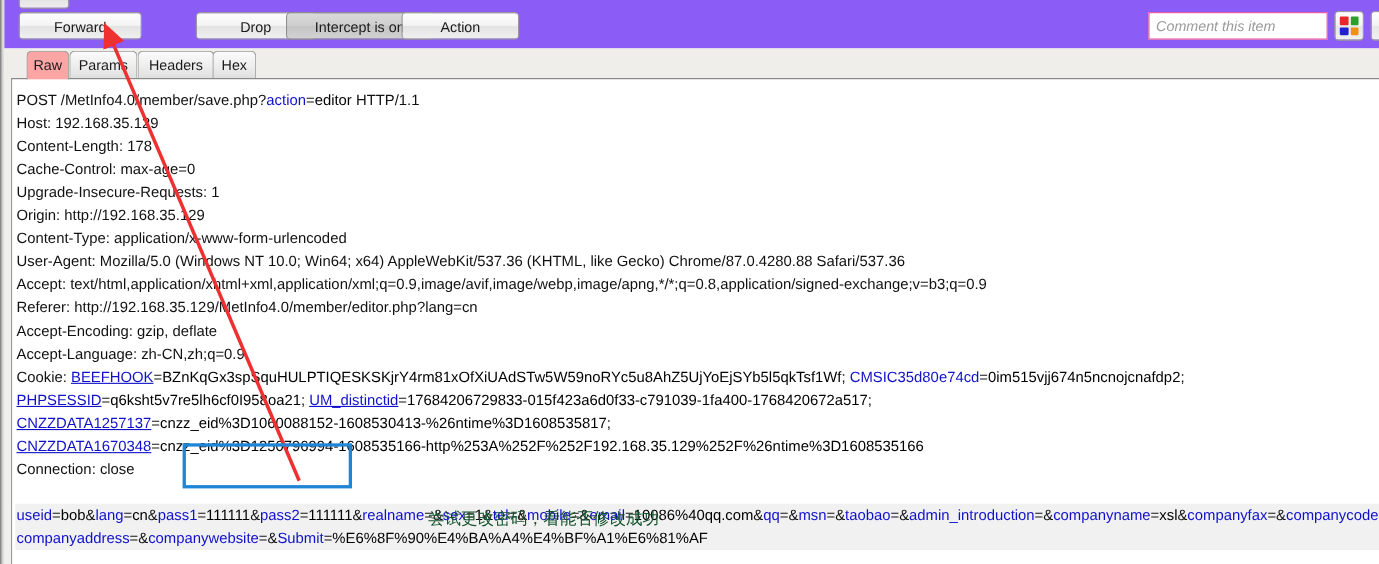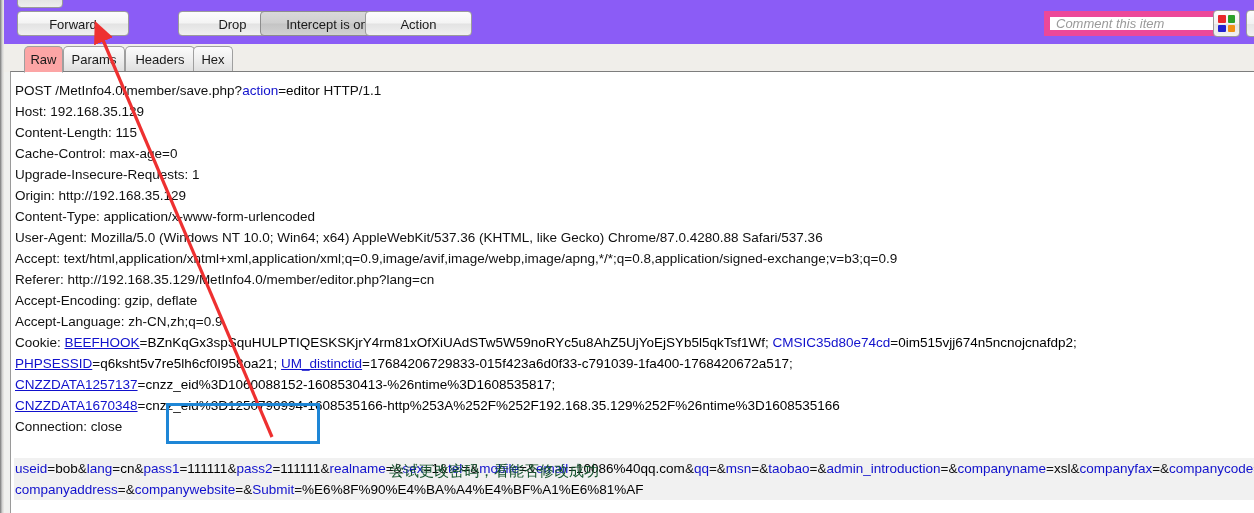--- a/index.html
+++ b/index.html
@@ -61,23 +61,23 @@
     border-color: #8d8d8d;
   }
   #btn-forward   { left: 13px;  width: 112px; }
   #btn-drop      { left: 129px; width: 109px; margin-left: 45px; }
   #btn-intercept { left: 256px; width: 134px; }
   #btn-action    { left: 361px; width: 107px; }
 
   
   #comment-input {
     position: absolute; left: 1040px; top: 11px;
-    width: 182px; height: 25px;
-    box-sizing: border-box;
-    border: 6px solid #ec4899;
+    width: 163px; height: 25px;
+    box-sizing: border-box;
+    border: 1px solid #ec4899;
     background: #ffffff;
     font-family: "Liberation Sans", sans-serif;
     font-size: 13px;
     font-style: italic;
     color: #9a9a9a;
     padding: 0 6px;
   }
   #comment-input::placeholder { color: #9a9a9a; font-style: italic; opacity: 1; }
 
   
@@ -226,21 +226,21 @@
     <div class="tab active" id="tab-raw">Raw</div>
     <div class="tab" id="tab-params">Params</div>
     <div class="tab" id="tab-headers">Headers</div>
     <div class="tab" id="tab-hex">Hex</div>
   </div>
 
   <div id="editor">
     <div id="editor-inner">
         <div class="line"><span>POST /MetInfo4.0/member/save.php?</span><span class="k-blue">action</span><span>=</span><span class="v-red">editor</span><span> HTTP/1.1</span></div>
         <div class="line"><span>Host: 192.168.35.129</span></div>
-        <div class="line"><span>Content-Length: 115</span></div>
+        <div class="line"><span>Content-Length: 178</span></div>
         <div class="line"><span>Cache-Control: max-age=0</span></div>
         <div class="line"><span>Upgrade-Insecure-Requests: 1</span></div>
         <div class="line"><span>Origin: http://192.168.35.129</span></div>
         <div class="line"><span>Content-Type: application/x-www-form-urlencoded</span></div>
         <div class="line"><span>User-Agent: Mozilla/5.0 (Windows NT 10.0; Win64; x64) AppleWebKit/537.36 (KHTML, like Gecko) Chrome/87.0.4280.88 Safari/537.36</span></div>
         <div class="line"><span>Accept: text/html,application/xhtml+xml,application/xml;q=0.9,image/avif,image/webp,image/apng,*/*;q=0.8,application/signed-exchange;v=b3;q=0.9</span></div>
         <div class="line"><span>Referer: http://192.168.35.129/MetInfo4.0/member/editor.php?lang=cn</span></div>
         <div class="line"><span>Accept-Encoding: gzip, deflate</span></div>
         <div class="line"><span>Accept-Language: zh-CN,zh;q=0.9</span></div>
         <div class="line"><span>Cookie: </span><span class="k-blue-u">BEEFHOOK</span><span>=</span><span class="v-red">BZnKqGx3spSquHULPTIQESKSKjrY4rm81xOfXiUAdSTw5W59noRYc5u8AhZ5UjYoEjSYb5l5qkTsf1Wf</span><span>; </span><span class="k-blue">CMSIC35d80e74cd</span><span>=</span><span class="v-red">0im515vjj674n5ncnojcnafdp2</span><span>;</span></div>

